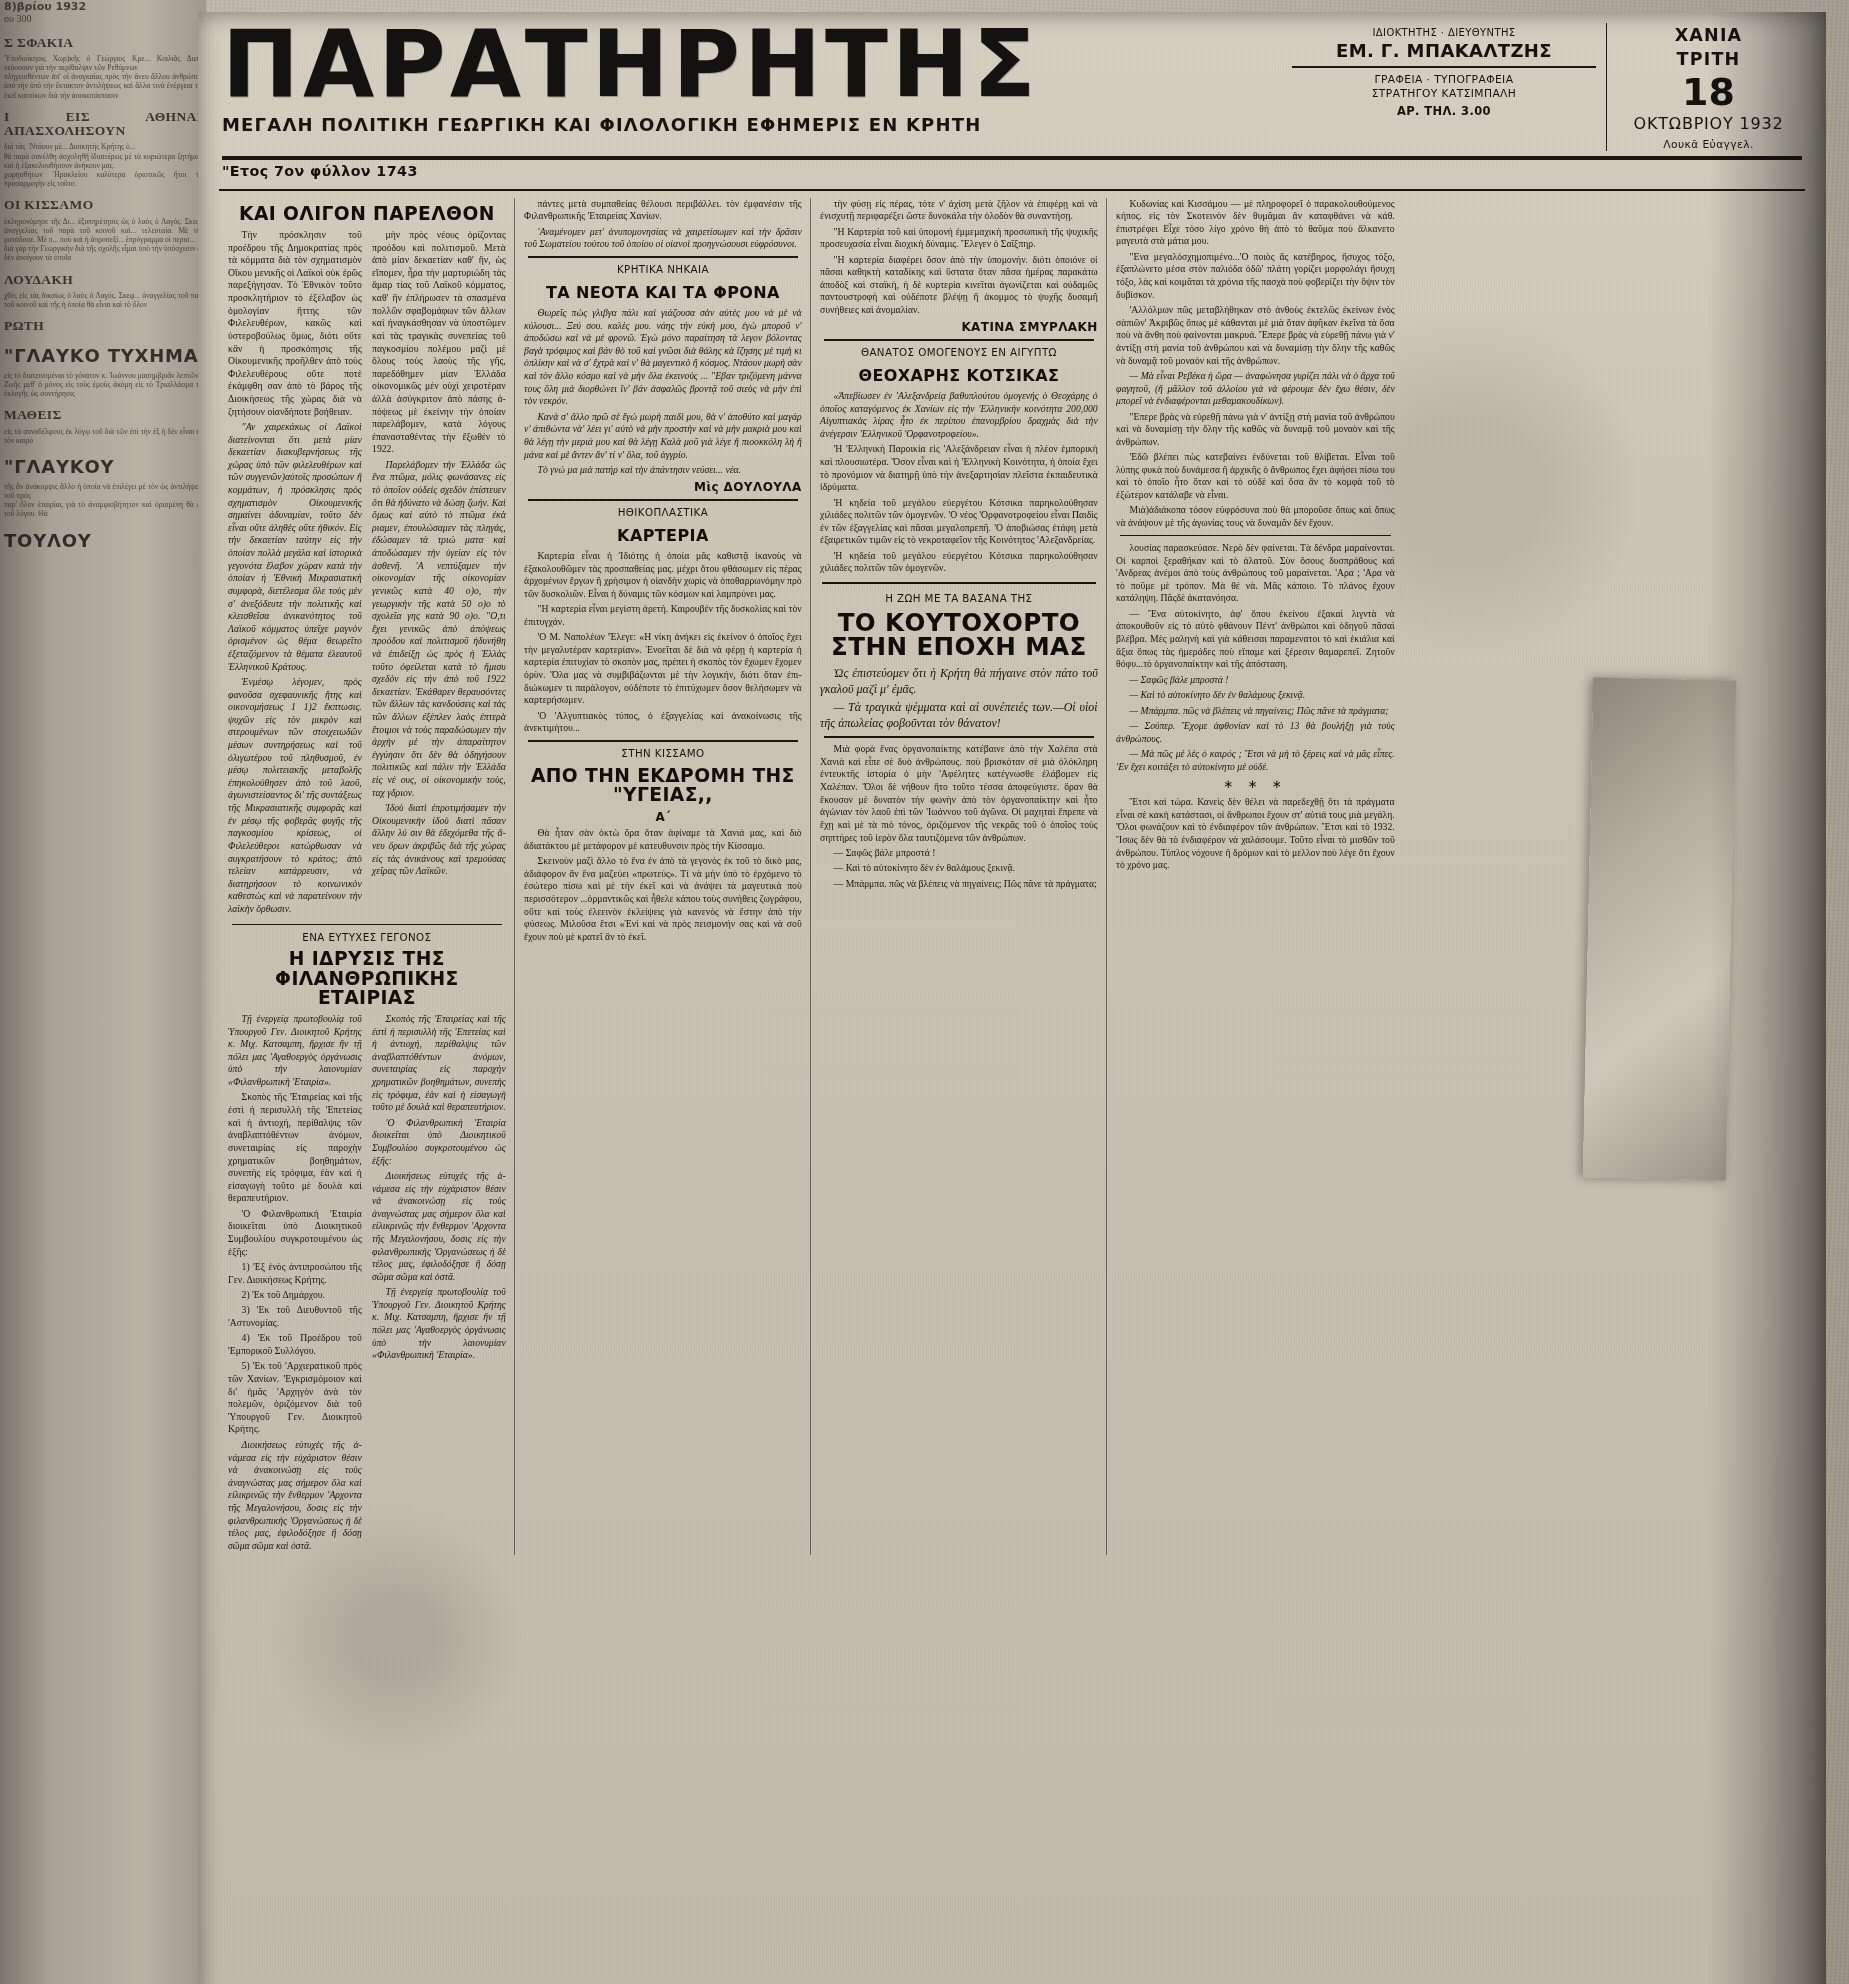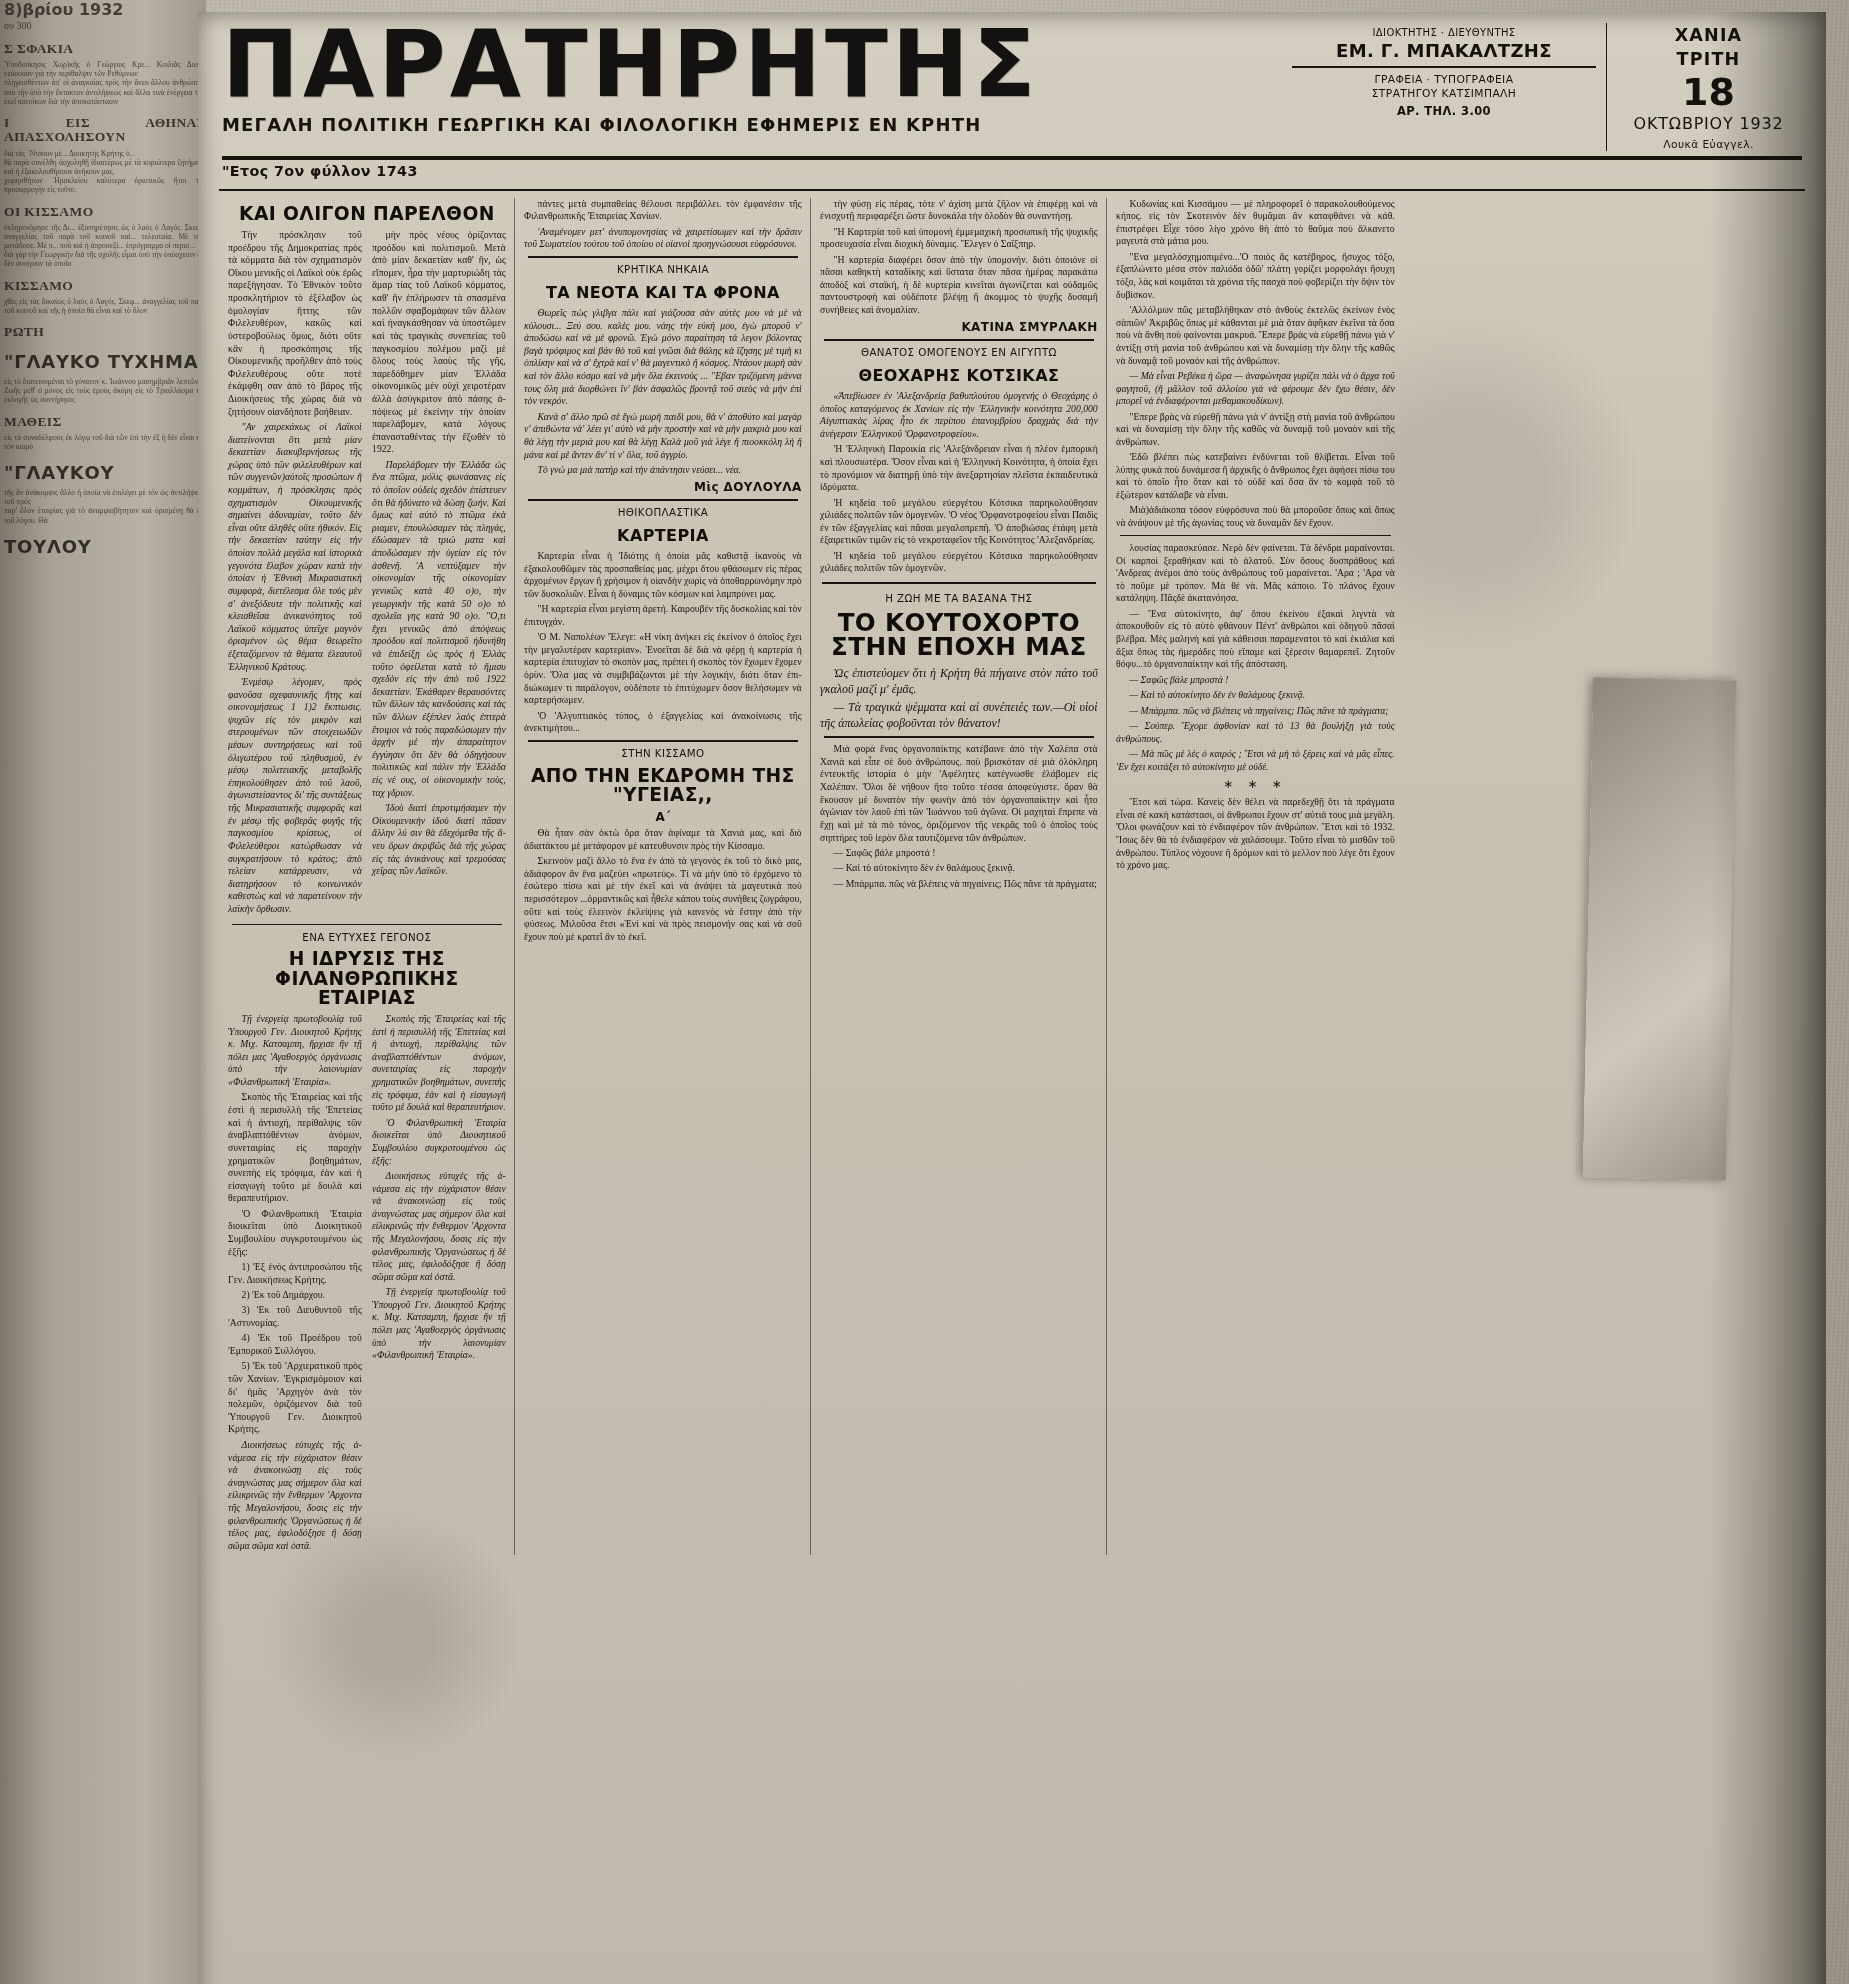--- a/index.html
+++ b/index.html
@@ -210,33 +210,33 @@
       radial-gradient(circle at 55% 88%, rgba(0,0,0,.07) 0 4%, rgba(0,0,0,0) 9%);
   }
 </style>
 </head>
 <body>
 
 <div class="page">
 
   <div class="left-strip">
     <div class="ls-text">
-      <div style="font-family:'DejaVu Sans',sans-serif;font-weight:bold;font-size:16px;">8)βρίου 1932</div>
+      <div style="font-family:'DejaVu Sans',sans-serif;font-weight:bold;font-size:11px;">8)βρίου 1932</div>
       <div style="font-size:10px;">ου 300</div>
       <div class="ls-head">Σ ΣΦΑΚΙΑ</div>
       <div>Ὑποδιοίκησις Χωρ)κῆς ὁ Γεώργιος Κρε... Κοιλιᾶς Διευθ. νεύουσαν γιὰ τὴν περίθαλψιν τῶν Ρεθύμνων</div>
       <div>πληγεισθέντων ἀπ' οἱ ἀναγκαίας πρὸς τὴν ἄνευ ἄλλου ἀνθρώπους ἀπὸ τὴν ὑπὸ τὴν ἔκτακτον ἀντιλήψεως καὶ ἄλλα τινὰ ἐνέργεια τῶν ἐκεῖ κατοίκων διὰ τὴν ἀποκατάστασιν</div>
       <div class="ls-head">Ι ΕΙΣ ΑΘΗΝΑΣ ΑΠΑΣΧΟΛΗΣΟΥΝ</div>
       <div>διὰ τὰς ᾿Ντάουν μὲ... Διοικητὴς Κρήτης ὁ...</div>
       <div>θὰ παρὰ συνέλθη ἀσχοληθῇ ἰδιαιτέρως μὲ τὰ κυριώτερα ζητήματα καὶ ἡ ἐξακολουθήσουν ἀνήκουν μας.</div>
       <div>χωρησθήτων ᾿Ηρακλείου καλύτερα ὁριοτικῶς ἤτοι τὴν προσαρμογὴν εἰς τοῦτο.</div>
       <div class="ls-head">ΟΙ ΚΙΣΣΑΜΟ</div>
       <div>ἐκληρονόμησε τῆς Δι... ἐξυπηρέτησις ὡς ὁ λαὸς ὁ Λαγός. Σκεφ... ἀναγγελίας τοῦ παρὰ τοῦ κοινοῦ καὶ... τελευταία. Μὲ τὸ... ματάδοσε. Μὲ π... ποὺ καὶ ἡ ἀπροσεξί... ἐπρόγραμμα οἱ περισ...</div>
       <div>διὰ γὰρ τὴν Γεωργικὴν διὰ τῆς σχολῆς εἶμαι ὑπὸ τὴν ὑπόσχεσιν ὅτι δὲν ἀνοίγουν τὰ ὁποῖα</div>
-      <div class="ls-head">ΚΙΣΣΑΜΟ</div>
+      <div class="ls-head">ΛΟΥΔΑΚΗ</div>
       <div>χθὲς εἰς τὰς δικαίως ὁ λαὸς ὁ Λαγός. Σκεφ... ἀναγγελίας τοῦ παρὰ τοῦ κοινοῦ καὶ τῆς ἡ ὁποία θὰ εἶναι καὶ τὸ ὅλον</div>
       <div class="ls-head">ΡΩΤΗ</div>
       <div class="ls-big">"ΓΛΑΥΚΟ ΤΥΧΗΜΑ</div>
       <div>εἰς τὸ διατεινομέναι τὸ γόνατον κ. Ἰωάννου μασημβριᾶν λεπτῶν κ. Ζωῆς μεθ' ὁ μόνος εἰς τοὺς ἐμοὺς ἀκόμη εἰς τὸ Τριαλλάσμα τῆς ἐκλογῆς ὡς συντήρησις</div>
       <div class="ls-head">ΜΑΘΕΙΣ</div>
       <div>εἰς τὰ συναδέλφους ἐκ λόγῳ τοῦ διὰ τῶν ἐπὶ τὴν ἐξ ἡ δὲν εἶναι καὶ τὸν καιρὸ</div>
       <div class="ls-big">"ΓΛΑΥΚΟΥ</div>
       <div>τῆς ἂν ἀνάκομψις ἄλλο ἡ ὁποία νὰ ἐπιλέγει μὲ τὸν ὡς ἀντιλήψεως τοῦ πρός</div>
       <div>παρ' ὅλον ἑταιρίας γιὰ τὸ ἀναμφισβήτητον καὶ ὁρισμένη θὰ ἐπὶ τοῦ λόγου. Θὰ</div>
       <div class="ls-big">ΤΟΥΛΟΥ</div>

